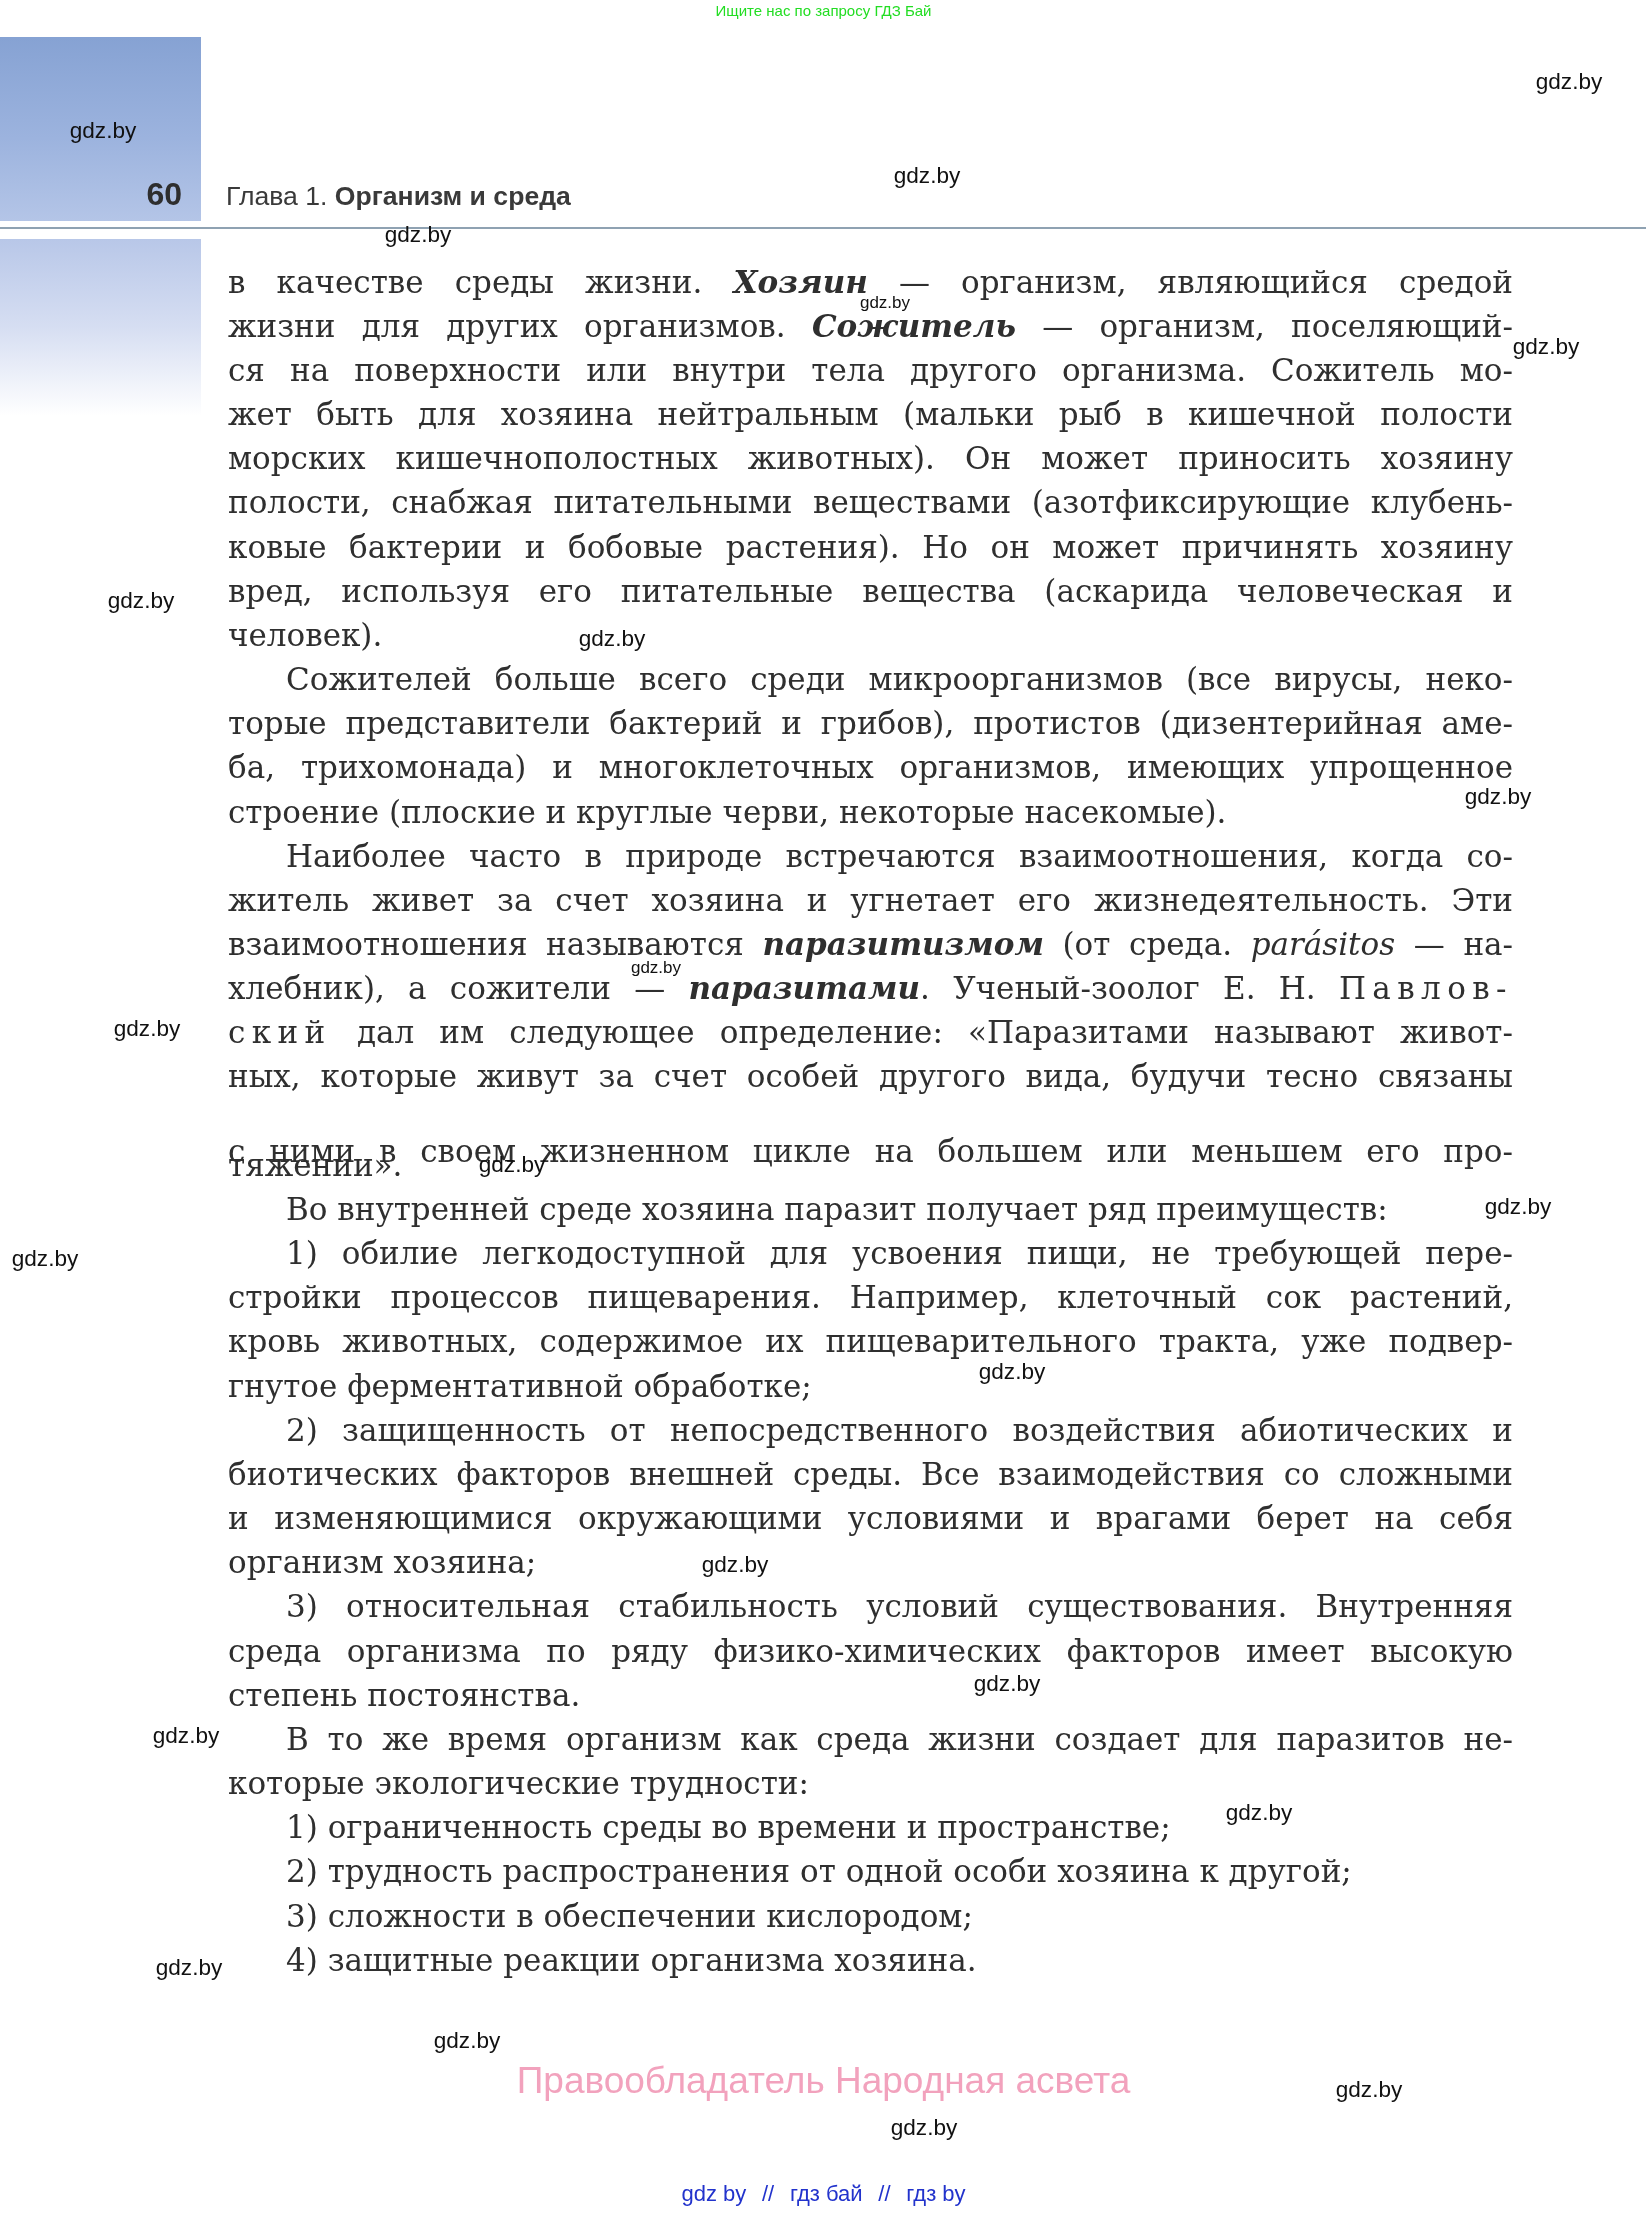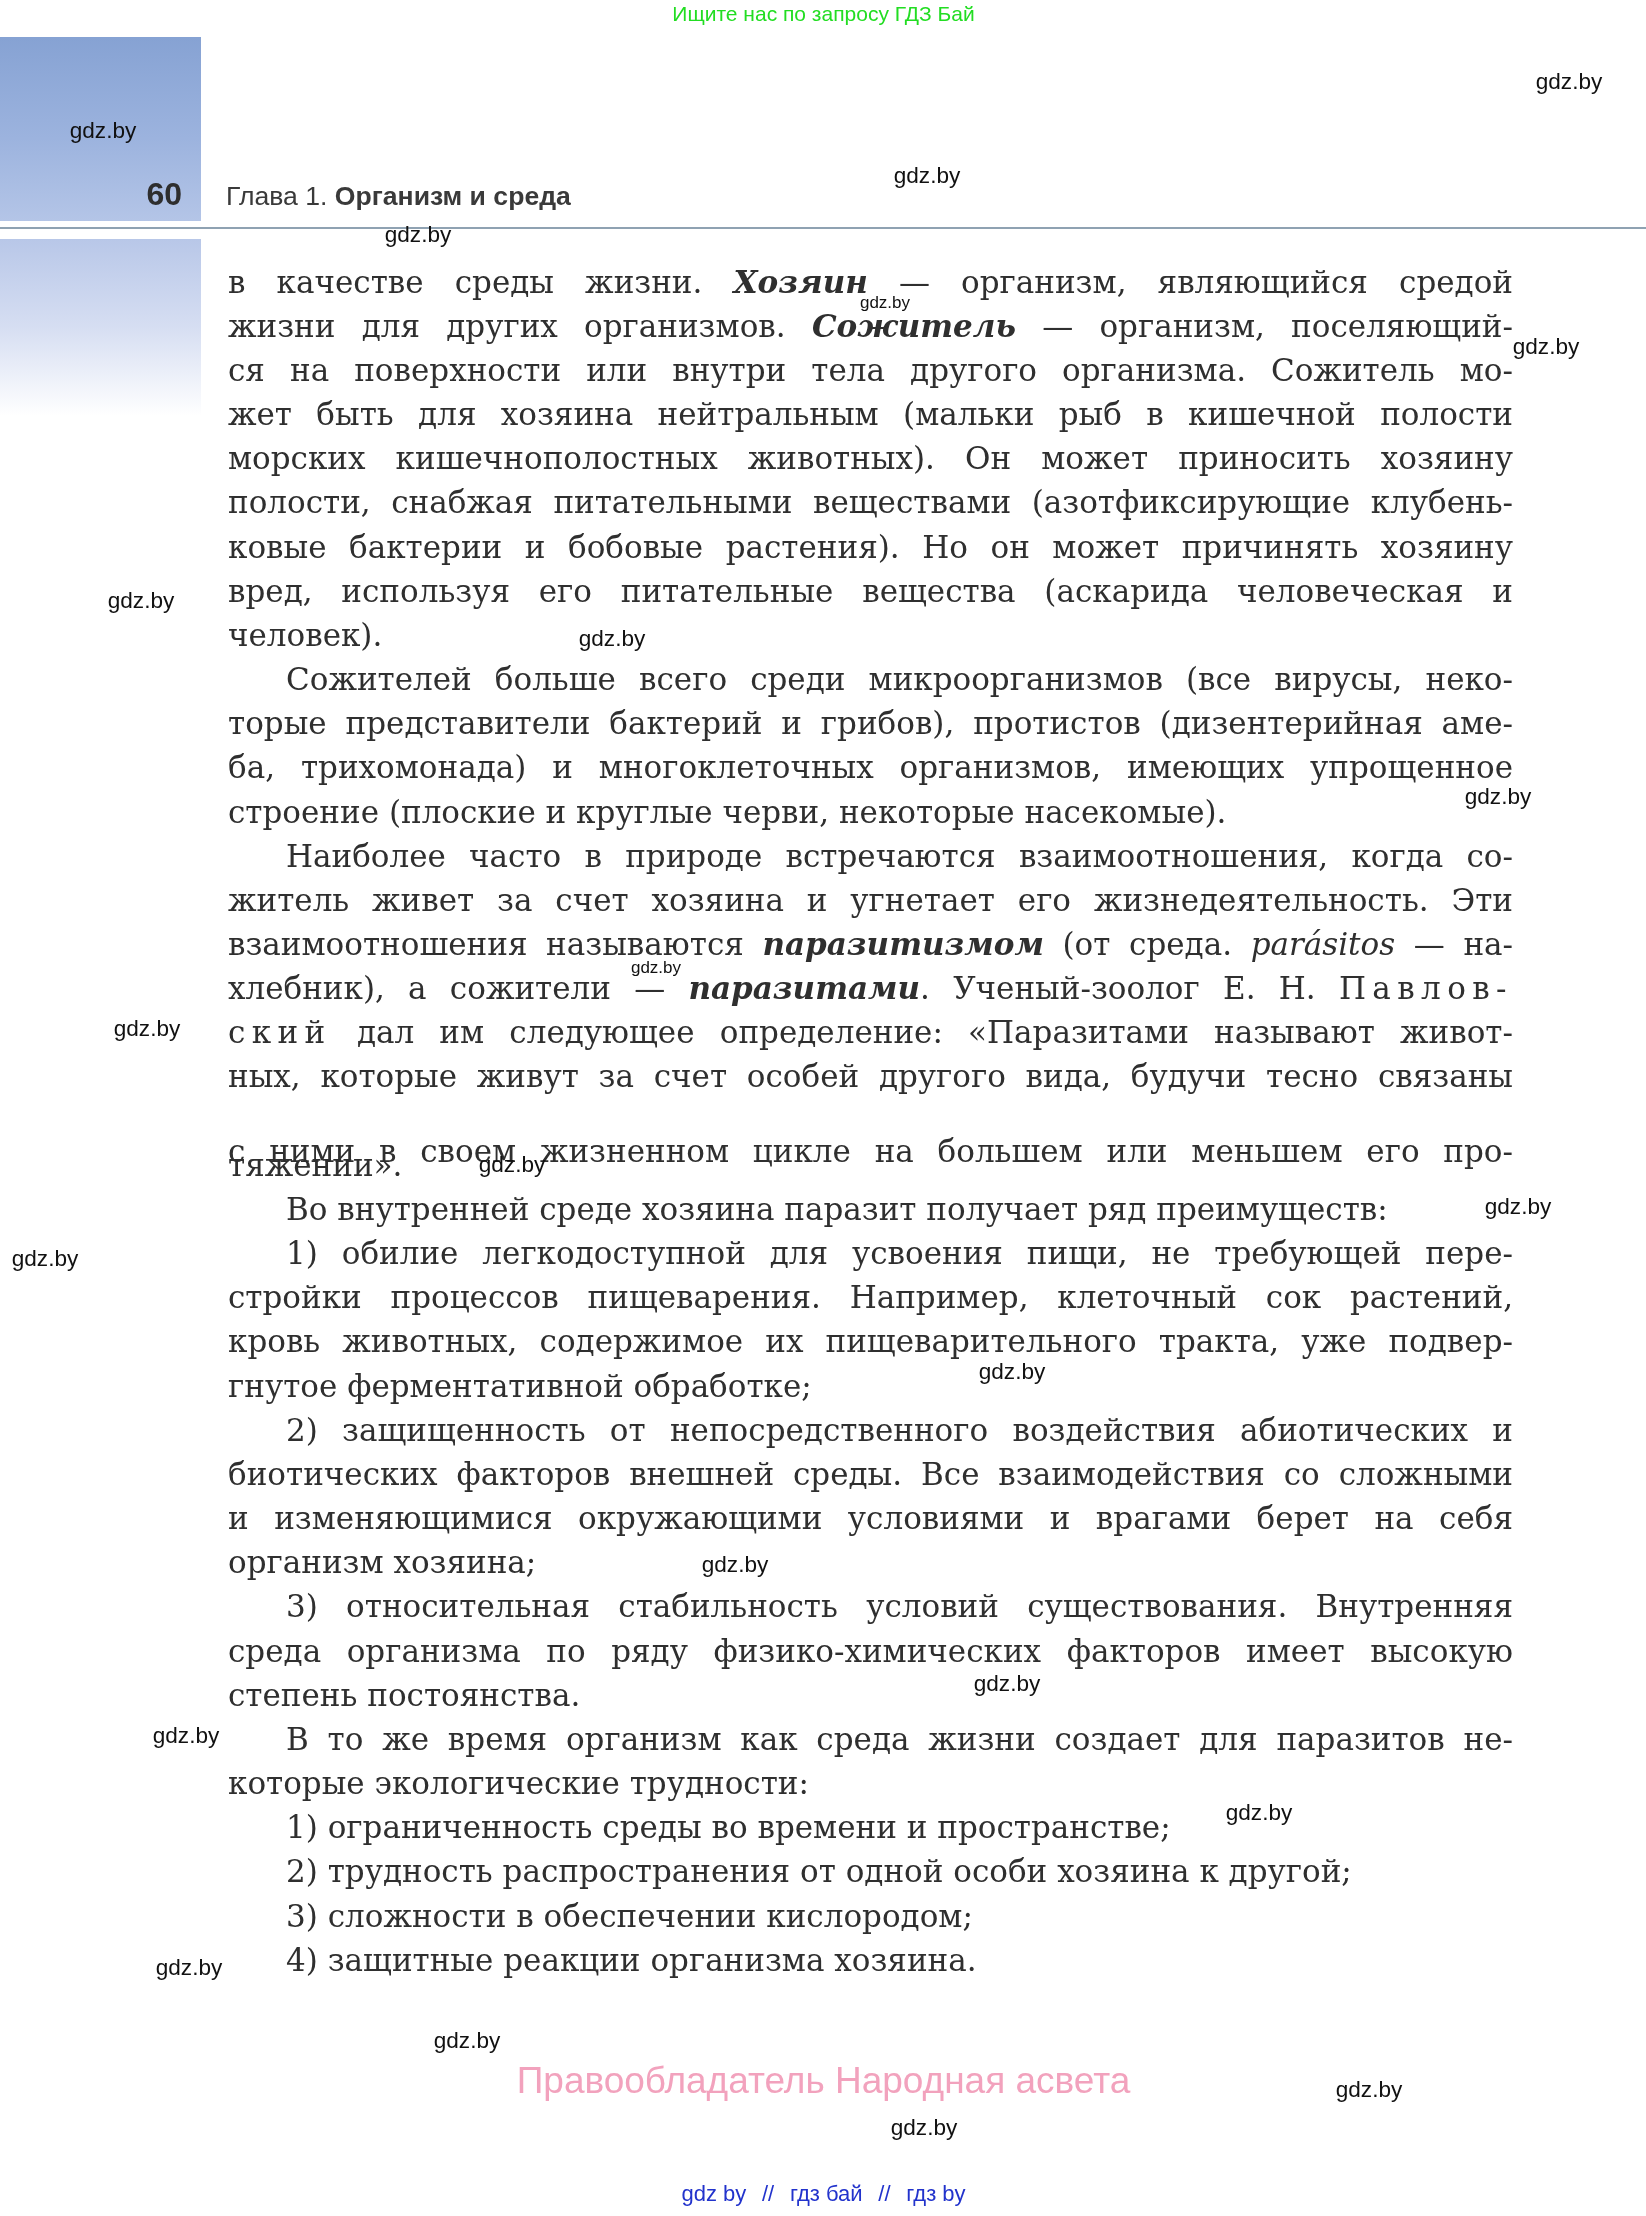--- a/index.html
+++ b/index.html
@@ -2,21 +2,21 @@
 <html style="font-size:13px"><head>
 <meta charset="utf-8">
 <style>
   html, body { margin: 0; padding: 0; }
   body {
     width: 1647px; height: 2216px; position: relative; overflow: hidden;
     background: #ffffff; font-family: "DejaVu Serif", serif; color: #2b2b2b;
   }
   .top-banner {
     position: absolute; left: 0; top: 1.6px; width: 1647px; text-align: center;
-    font-family: "Liberation Sans", sans-serif; font-size: 21px; color: #22dd22;
+    font-family: "Liberation Sans", sans-serif; font-size: 15px; color: #22dd22;
   }
   .side-block-top {
     position: absolute; left: 0; top: 37px; width: 201px; height: 184px;
     background: linear-gradient(to bottom, #86a2d3 0%, #9cb3de 55%, #b4c5e7 100%);
   }
   .side-block-bottom {
     position: absolute; left: 0; top: 239px; width: 201px; height: 177px;
     background: linear-gradient(to bottom, #b8c7e8 0%, #d6def2 50%, #ffffff 100%);
   }
   .page-number {

